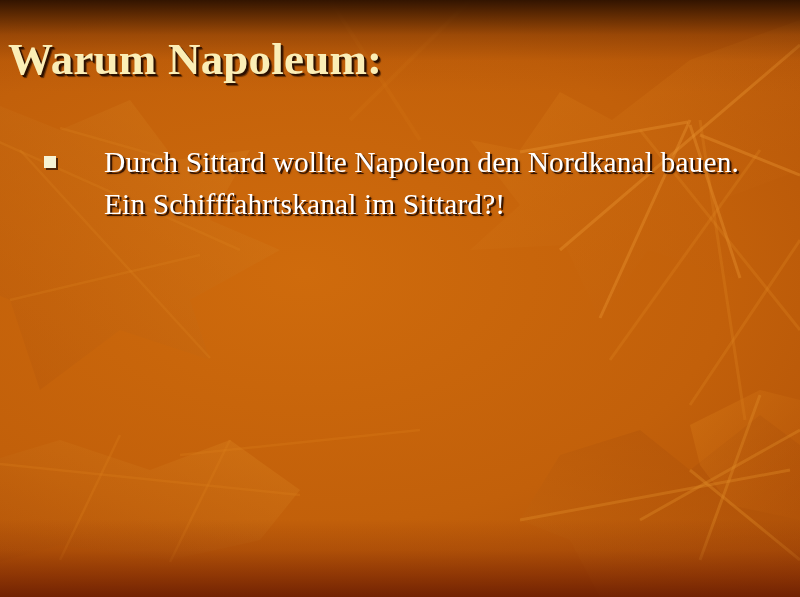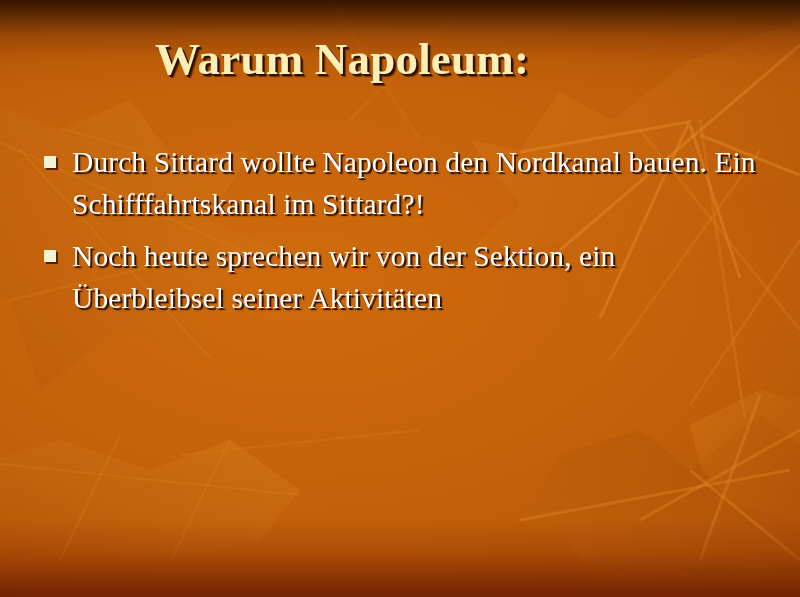--- a/index.html
+++ b/index.html
@@ -48,24 +48,23 @@
         rgba(132,44,4,0.28) 40%,
         rgba(116,33,2,0.62) 72%,
         rgba(104,27,2,0.88) 100%);
   }
   #bg-leaves { opacity: 1; }
   #bg-leaves svg { width: 100%; height: 100%; display: block; }
 
   
   #title-block {
     position: absolute;
-    left: 16px;
+    left: 8px;
     top: 36px;
     width: 652px;
-    text-align: center;
   }
   #slide-title {
     display: inline-block;
     font-size: 45px;
     font-weight: bold;
     letter-spacing: 0.2px;
     color: #fbeeb6;
     text-shadow:
        2px 2px 0 rgba(40,14,0,0.92),
        3px 3px 1px rgba(30,10,0,0.55);
@@ -76,20 +75,21 @@
   #body-block {
     position: absolute;
     left: 36px;
     top: 141px;
     width: 730px;
   }
   .bullet-row {
     display: flex;
     align-items: flex-start;
     margin-bottom: 10px;
+    gap: 32px;
   }
   .bullet-marker {
     flex: 0 0 auto;
     width: 12px;
     height: 12px;
     margin: 15px 16px 0 8px;
     background: #f6f3d4;
     box-shadow: 2px 2px 0 rgba(40,14,0,0.75);
   }
   .bullet-text {
@@ -195,20 +195,16 @@
   </div>
 
   <div id="body-block">
 
     <div class="bullet-row">
       <span class="bullet-marker"></span>
       <span class="bullet-text">Durch Sittard wollte Napoleon den Nordkanal bauen. Ein Schifffahrtskanal im Sittard?!</span>
     </div>
 
 
-    <div class="bullet-row">
-      <span class="bullet-marker"></span>
-      <span class="bullet-text">Noch heute sprechen wir von der Sektion, ein Überbleibsel seiner Aktivitäten</span>
-    </div>
 
 
   </div>
 </div>
 
 </body></html>

